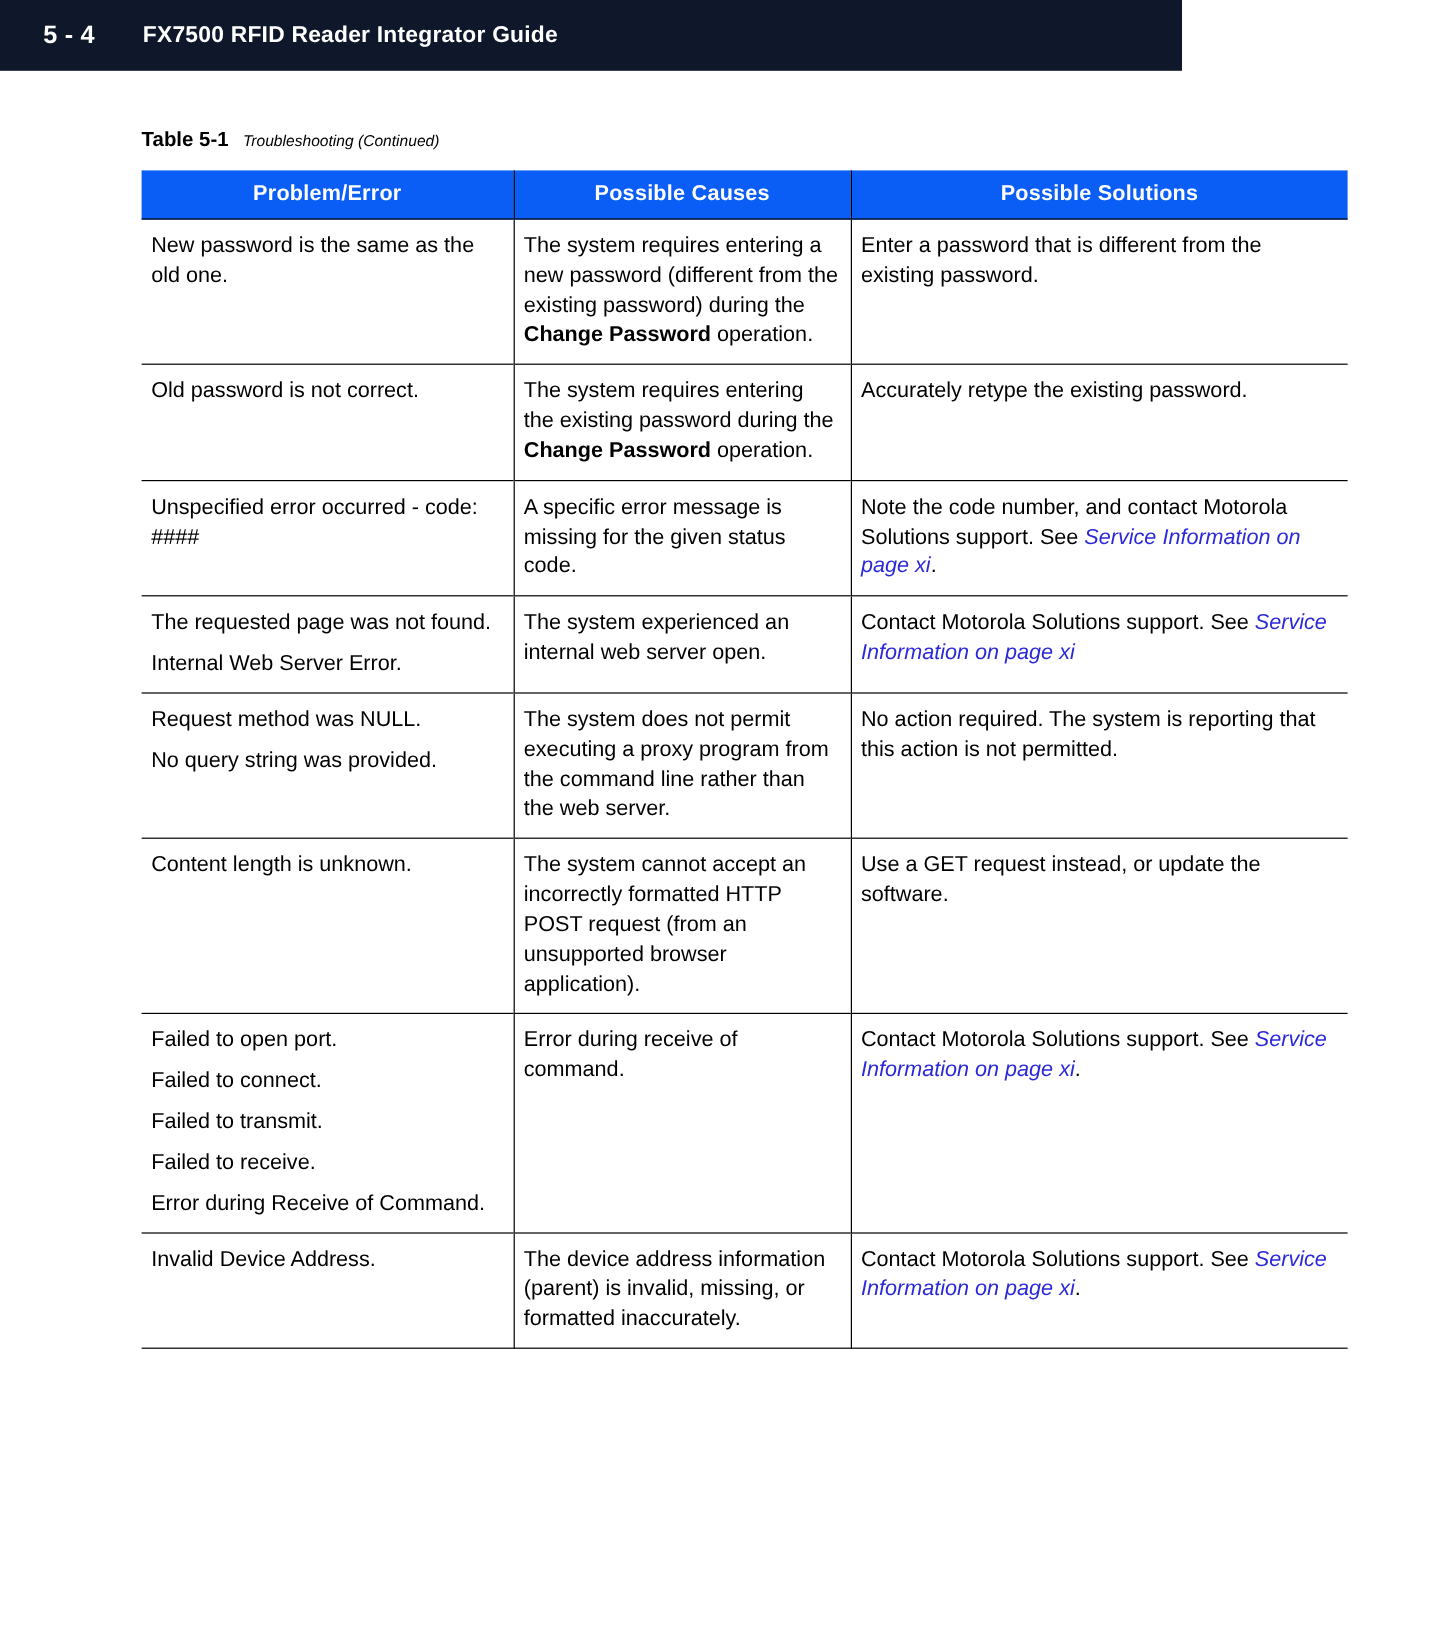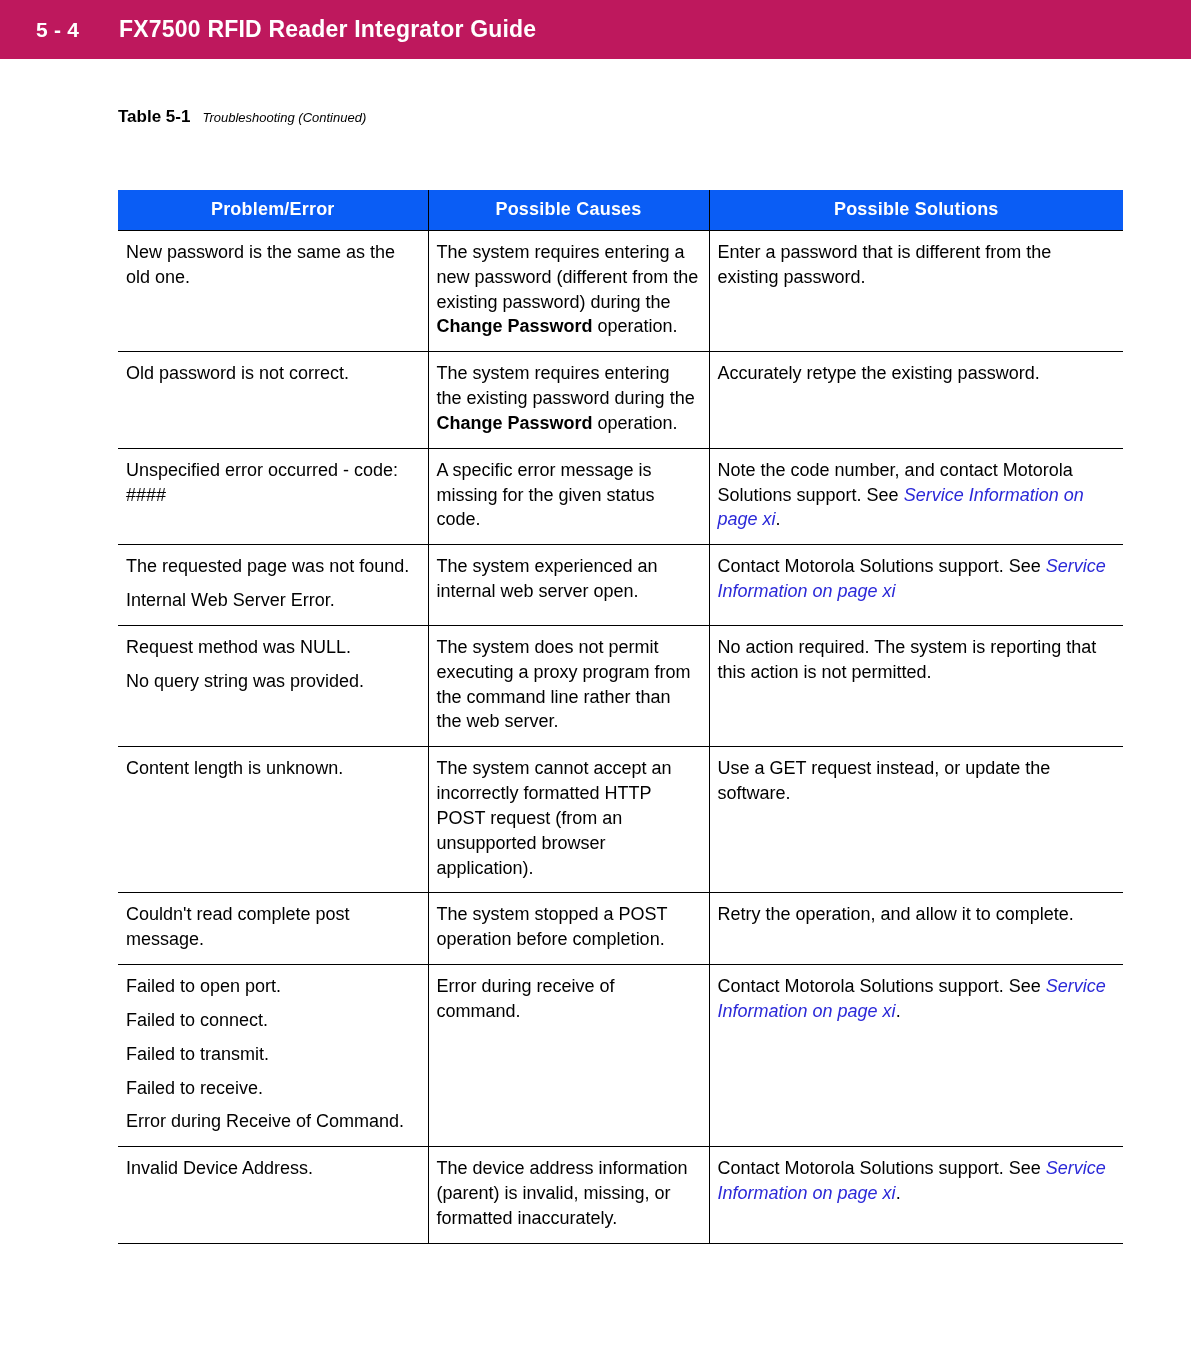--- a/index.html
+++ b/index.html
@@ -14,37 +14,37 @@
     color: #000000;
     overflow: hidden;
     position: relative;
   }
 
   
   .page-header {
     position: absolute;
     left: 0;
     top: 0;
-    width: 1191px;
+    width: 985px;
     height: 59px;
-    background: #be185d;
+    background: #0f172a;
     display: flex;
     align-items: center;
   }
   .page-header .folio {
     color: #ffffff;
     font-size: 21px;
     font-weight: bold;
     letter-spacing: 0.2px;
     margin-left: 36px;
     white-space: nowrap;
   }
   .page-header .book-title {
     color: #ffffff;
-    font-size: 23px;
+    font-size: 19px;
     font-weight: bold;
     letter-spacing: 0.2px;
     margin-left: 40px;
     white-space: nowrap;
   }
 
   
   .table-caption {
     position: absolute;
     left: 118px;
@@ -60,21 +60,20 @@
     margin-left: 12px;
     font-size: 13px;
   }
 
   
   .tbl-wrap {
     position: absolute;
     left: 118px;
     top: 142px;
     width: 1005px;
-    margin-top: 48px;
   }
   table.ts {
     border-collapse: collapse;
     width: 1005px;
     table-layout: fixed;
   }
   table.ts col.c1 { width: 310px; }
   table.ts col.c2 { width: 281px; }
   table.ts col.c3 { width: 414px; }
 
@@ -209,31 +208,20 @@
           </td>
           <td>
             <p><span>The system cannot accept an incorrectly formatted HTTP POST request (from an unsupported browser application).</span></p>
           </td>
           <td>
             <p><span>Use a GET request instead, or update the software.</span></p>
           </td>
         </tr>
         <tr>
           <td>
-            <p>Couldn't read complete post message.</p>
-          </td>
-          <td>
-            <p><span>The system stopped a POST operation before completion.</span></p>
-          </td>
-          <td>
-            <p><span>Retry the operation, and allow it to complete.</span></p>
-          </td>
-        </tr>
-        <tr>
-          <td>
             <p>Failed to open port.</p>
             <p>Failed to connect.</p>
             <p>Failed to transmit.</p>
             <p>Failed to receive.</p>
             <p>Error during Receive of Command.</p>
           </td>
           <td>
             <p><span>Error during receive of command.</span></p>
           </td>
           <td>

